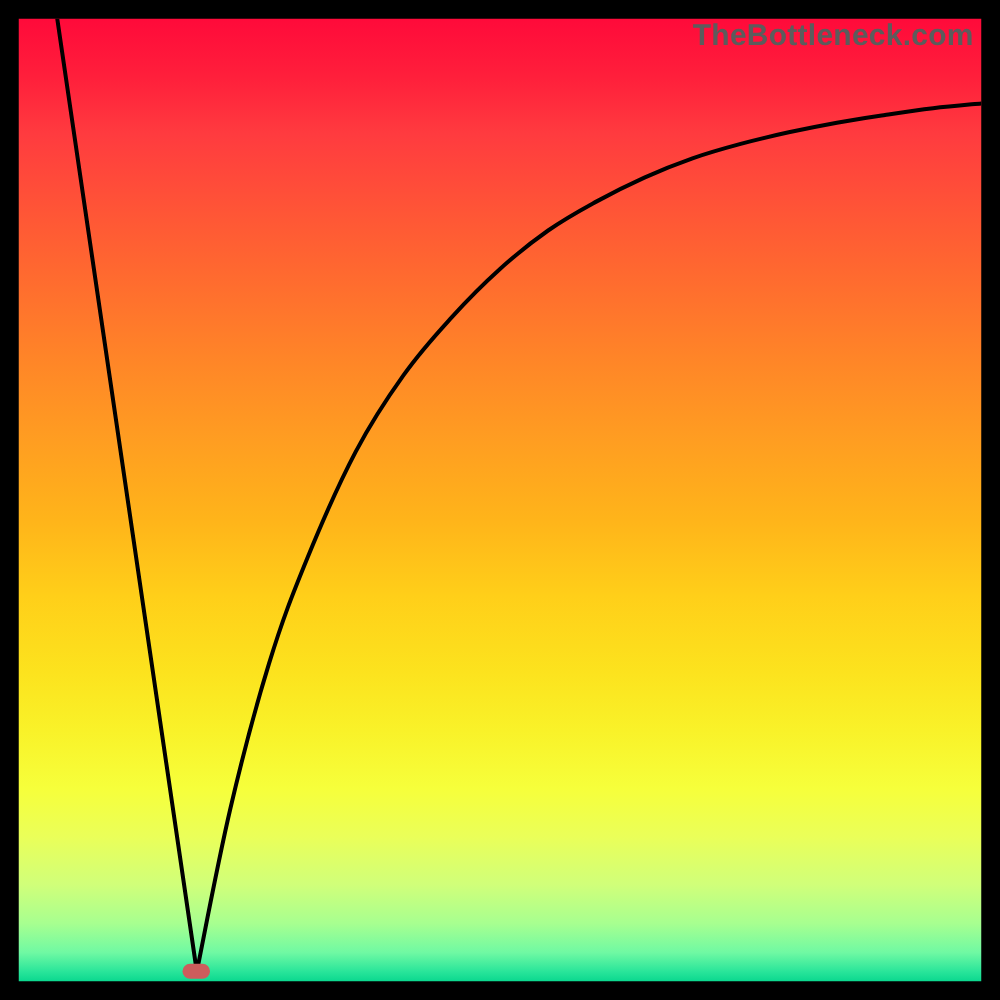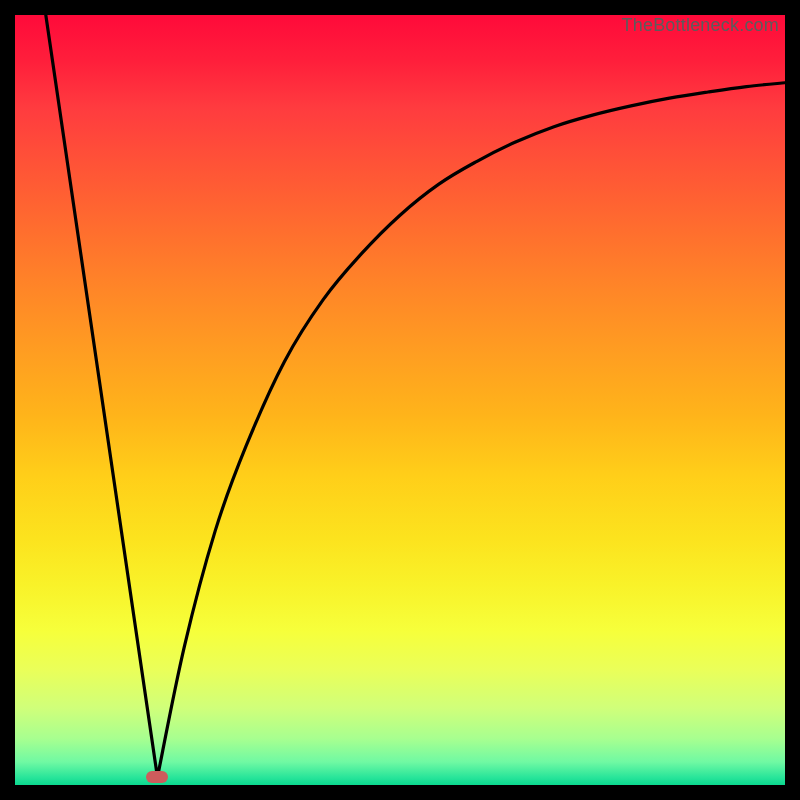--- a/index.html
+++ b/index.html
@@ -43,22 +43,22 @@
       #70f9a3 97%,
       #29e59a 99%,
       #0bd88f 100%
     );
   }
   .watermark {
     position: absolute;
     top: 0px;
     right: 6px;
     color: #5c5c5c;
-    font-size: 18px;
-    font-weight: 400;
+    font-size: 24px;
+    font-weight: 700;
     letter-spacing: 0.2px;
     user-select: none;
   }
   svg.curve {
     position: absolute;
     left: 0;
     top: 0;
     width: 770px;
     height: 770px;
   }

